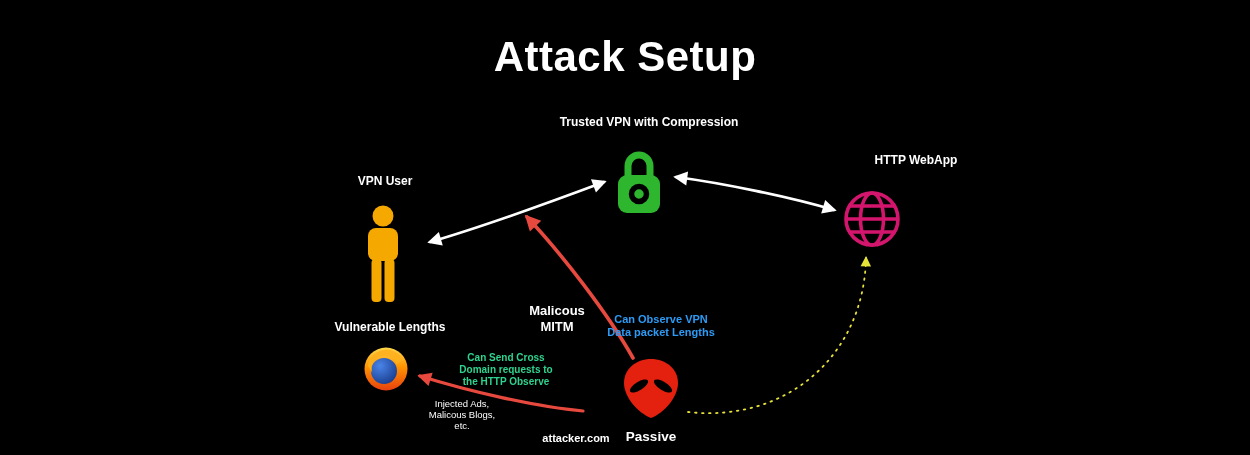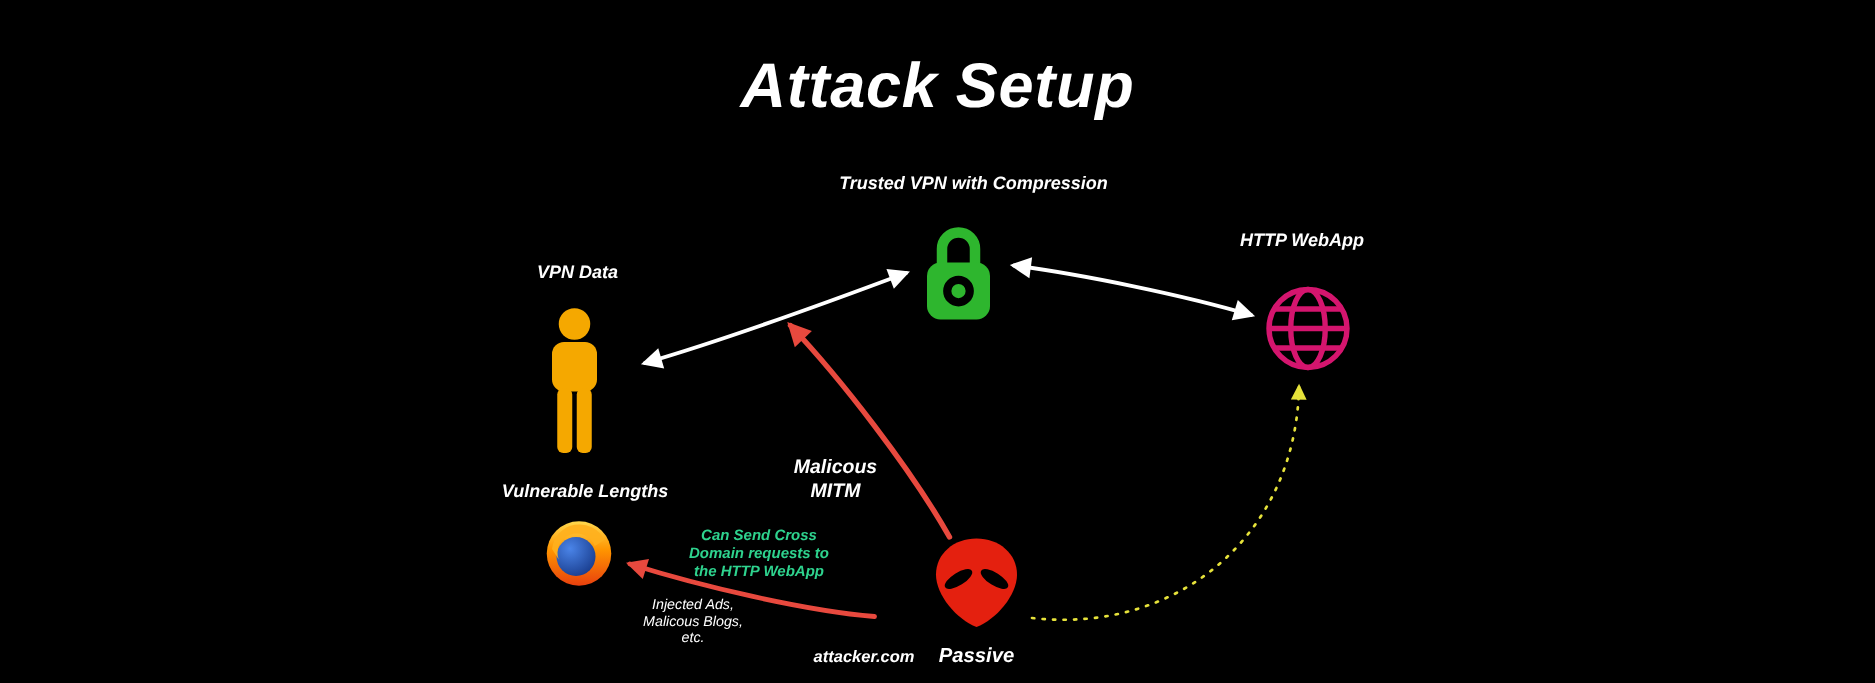--- a/index.html
+++ b/index.html
@@ -1,18 +1,18 @@
 <!DOCTYPE html>
 <html style="--background: #000000; --text-white: #ffffff; --arrow-white: #ffffff; --lock-green: #2eb62e; --person-orange: #f5a800; --globe-pink: #d4156e; --alien-red: #e4200f; --arrow-red: #e8493e; --note-blue: #2d9bf5; --note-green: #2ed38e; --dash-yellow: #e6e23a;"><head>
 <meta charset="utf-8">
 <style>
   * { margin:0; padding:0; box-sizing:border-box; }
   html,body { background:#000; }
   body { width:1250px; height:455px; overflow:hidden; font-family:"Liberation Sans", sans-serif; }
-  .canvas { position:relative; width:1020px; height:455px; background:var(--background,#000);font-style:italic; }
+  .canvas { position:relative; width:1020px; height:455px; background:var(--background,#000); }
   .edges { position:absolute; left:0; top:0; width:1250px; height:455px; }
   .title {
     position:absolute; left:625px; top:33px; transform:translateX(-50%);
     color:var(--text-white,#fff); font-size:42px; font-weight:700; letter-spacing:.5px; white-space:nowrap;
   }
   .node-label {
     position:absolute; transform:translateX(-50%);
     color:var(--text-white,#fff); font-size:12px; font-weight:700; white-space:nowrap; text-align:center;
   }
   .icon { position:absolute; line-height:0; }
@@ -57,33 +57,33 @@
 
   <div class="node-label" style="left:649px; top:115px;">Trusted VPN with Compression</div>
   <div class="icon" style="left:612px; top:147px;">
     <svg width="54" height="70" viewBox="0 0 54 70">
       <path d="M16 33 V 19 a11 11 0 0 1 22 0 V 33" fill="none" style="stroke:var(--lock-green,#2eb62e)" stroke-width="7"></path>
       <rect x="6" y="28" width="42" height="38" rx="9" style="fill:var(--lock-green,#2eb62e)"></rect>
       <circle cx="27" cy="47" r="7.5" fill="none" stroke="#000" stroke-width="5.5"></circle>
     </svg>
   </div>
 
-  <div class="node-label" style="left:385px; top:174px;">VPN Data</div>
+  <div class="node-label" style="left:385px; top:174px;">VPN User</div>
   <div class="icon" style="left:359px; top:205px;">
     <svg width="48" height="98" viewBox="0 0 48 98">
       <g style="fill:var(--person-orange,#f5a800)">
         <circle cx="24" cy="11" r="10.5"></circle>
         <rect x="9" y="23" width="30" height="33" rx="8"></rect>
         <rect x="12.5" y="54" width="10" height="43" rx="4"></rect>
         <rect x="25.5" y="54" width="10" height="43" rx="4"></rect>
       </g>
     </svg>
   </div>
 
-  <div class="node-label" style="left:868px; top:153px;">HTTP WebApp</div>
+  <div class="node-label" style="left:916px; top:153px;">HTTP WebApp</div>
   <div class="icon" style="left:842px; top:189px;">
     <svg width="60" height="60" viewBox="0 0 60 60">
       <g fill="none" style="stroke:var(--globe-pink,#d4156e)" stroke-width="3.6">
         <circle cx="30" cy="30" r="26"></circle>
         <ellipse cx="30" cy="30" rx="11.5" ry="26"></ellipse>
         <line x1="4.5" y1="30" x2="55.5" y2="30"></line>
         <line x1="7.8" y1="17" x2="52.2" y2="17"></line>
         <line x1="7.8" y1="43" x2="52.2" y2="43"></line>
       </g>
     </svg>
@@ -117,25 +117,29 @@
     </svg>
   </div>
   <div class="caption" style="left:651px; top:429px; font-size:13.5px;">Passive</div>
   <div class="caption" style="left:576px; top:432px; font-size:11px;">attacker.com</div>
 
   <div class="note note-white" style="left:557px; top:303px;">
     <div class="line">Malicous</div>
     <div class="line">MITM</div>
   </div>
 
+  <div class="note note-blue" style="left:661px; top:313px;">
+    <div class="line">Can Observe VPN</div>
+    <div class="line">Data packet Lengths</div>
+  </div>
 
   <div class="note note-green" style="left:506px; top:352px;">
     <div class="line">Can Send Cross</div>
     <div class="line">Domain requests to</div>
-    <div class="line">the HTTP WebApp</div>
+    <div class="line">the HTTP Observe</div>
   </div>
 
   <div class="note note-small-white" style="left:462px; top:398px;">
     <div class="line">Injected Ads,</div>
     <div class="line">Malicous Blogs,</div>
     <div class="line">etc.</div>
   </div>
 
 </div>
 

